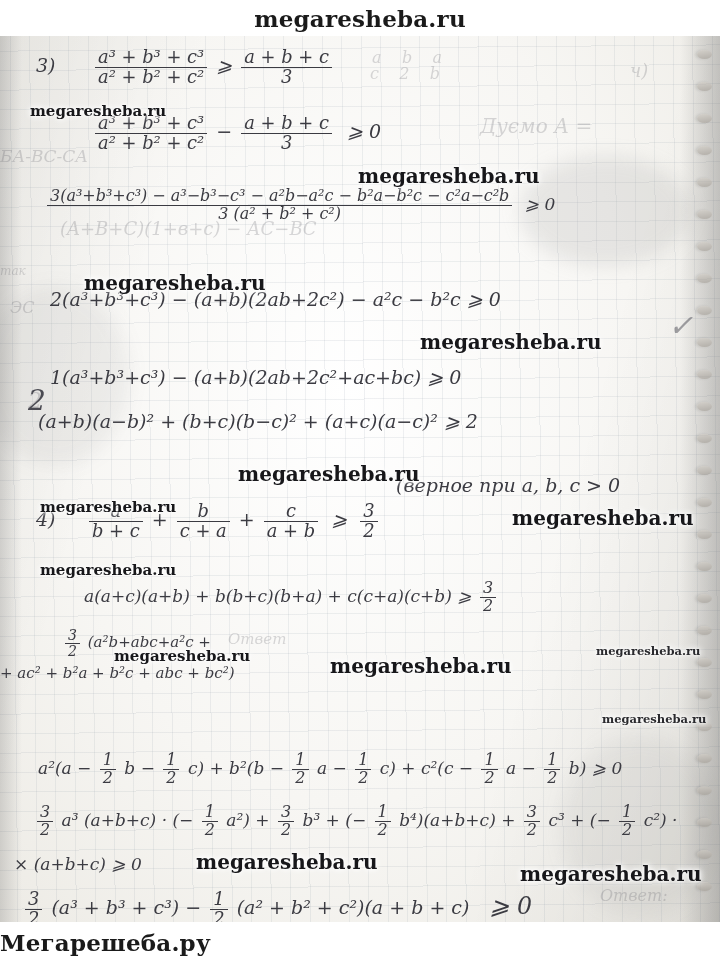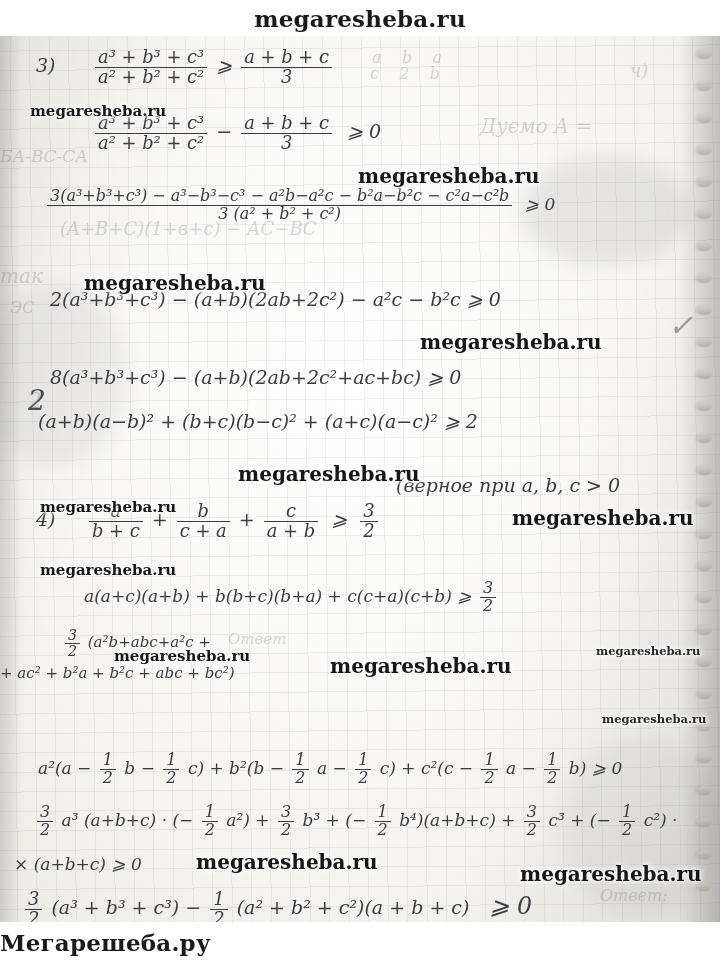--- a/index.html
+++ b/index.html
@@ -215,21 +215,21 @@
         <i style="top:814px"></i>
         <i style="top:846px"></i>
     </div>
 
     <div class="ghost" style="left:372px; top:12px; font-size:16px;">a&nbsp;&nbsp;&nbsp;&nbsp;b&nbsp;&nbsp;&nbsp;&nbsp;a</div>
     <div class="ghost" style="left:370px; top:28px; font-size:16px;">c&nbsp;&nbsp;&nbsp; 2 &nbsp;&nbsp;&nbsp;b</div>
     <div class="ghost" style="left:630px; top:24px; font-size:18px;">ч)</div>
     <div class="ghost" style="left:480px; top:78px; font-size:20px;">Дуємо А =</div>
     <div class="ghost" style="left:0px; top:110px; font-size:17px;">БА-ВС-СА</div>
     <div class="ghost" style="left:60px; top:182px; font-size:18px;">(A+B+C)(1+в+с) − АС−ВС</div>
-    <div class="ghost" style="left:0px; top:228px; font-size:20px;">так</div>
+    <div class="ghost" style="left:0px; top:228px; font-size:12px;">так</div>
     <div class="ghost" style="left:10px; top:262px; font-size:16px;">ЭС</div>
     <div class="ghost" style="left:28px; top:352px; font-size:22px;">2</div>
     <div class="ghost" style="left:228px; top:594px; font-size:15px;">Ответ</div>
     <div class="ghost" style="left:600px; top:850px; font-size:16px;">Ответ:</div>
 
     <div class="hw l" style="left:36px; top:18px;">3)</div>
 
     <div class="hw l" style="left:92px; top:12px;">
       <span class="frac">
         <span class="num">a³ + b³ + c³</span>
@@ -257,21 +257,21 @@
 
     <div class="hw m" style="left:44px; top:152px;">
       <span class="frac">
         <span class="num">3(a³+b³+c³) − a³−b³−c³ − a²b−a²c − b²a−b²c − c²a−c²b</span>
         <span class="den">3 (a² + b² + c²)</span>
       </span>
       <span style="margin-left:4px;">⩾ 0</span>
     </div>
 
     <div class="hw l" style="left:50px; top:252px;">2(a³+b³+c³) − (a+b)(2ab+2c²) − a²c − b²c ⩾ 0</div>
-    <div class="hw l" style="left:50px; top:330px;">8(a³+b³+c³) − (a+b)(2ab+2c²+ac+bc) ⩾ 0</div>
+    <div class="hw l" style="left:50px; top:330px;">1(a³+b³+c³) − (a+b)(2ab+2c²+ac+bc) ⩾ 0</div>
     <div class="hw l" style="left:38px; top:374px;">(a+b)(a−b)² + (b+c)(b−c)² + (a+c)(a−c)² ⩾ 2</div>
     <div class="hw l" style="left:396px; top:438px;">(верное при a, b, c &gt; 0</div>
 
     <div class="hw l" style="left:36px; top:472px;">4)</div>
 
     <div class="hw l" style="left:86px; top:466px;">
       <span class="frac">
         <span class="num">a</span>
         <span class="den">b + c</span>
       </span>

